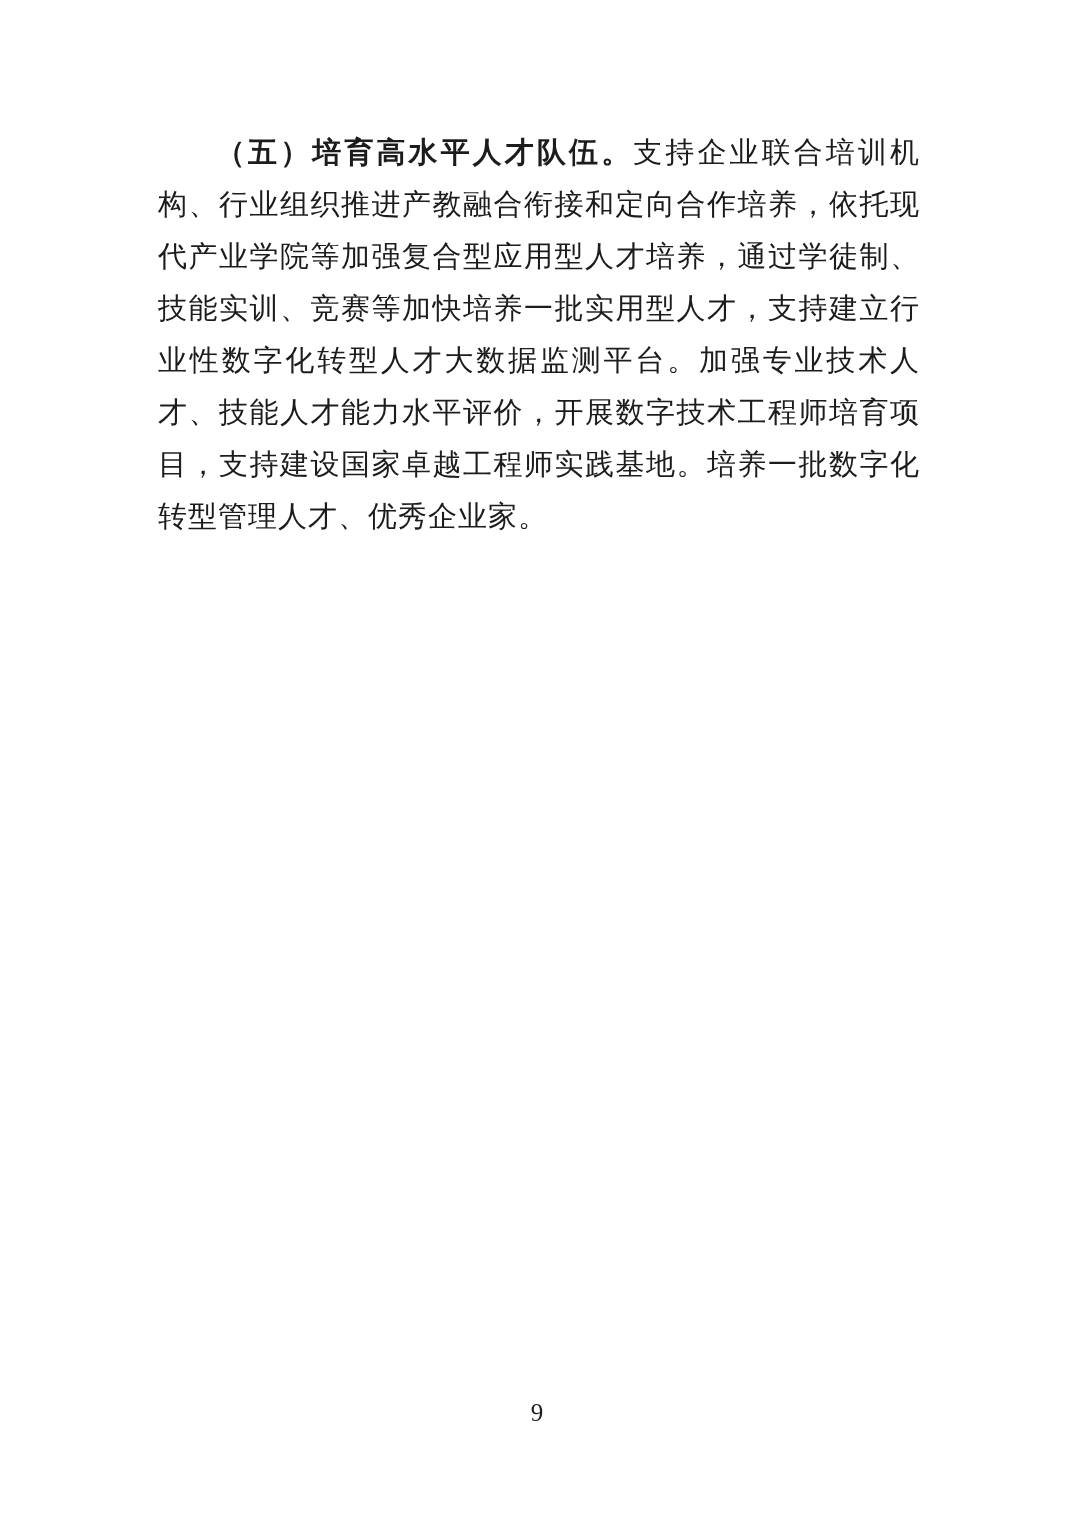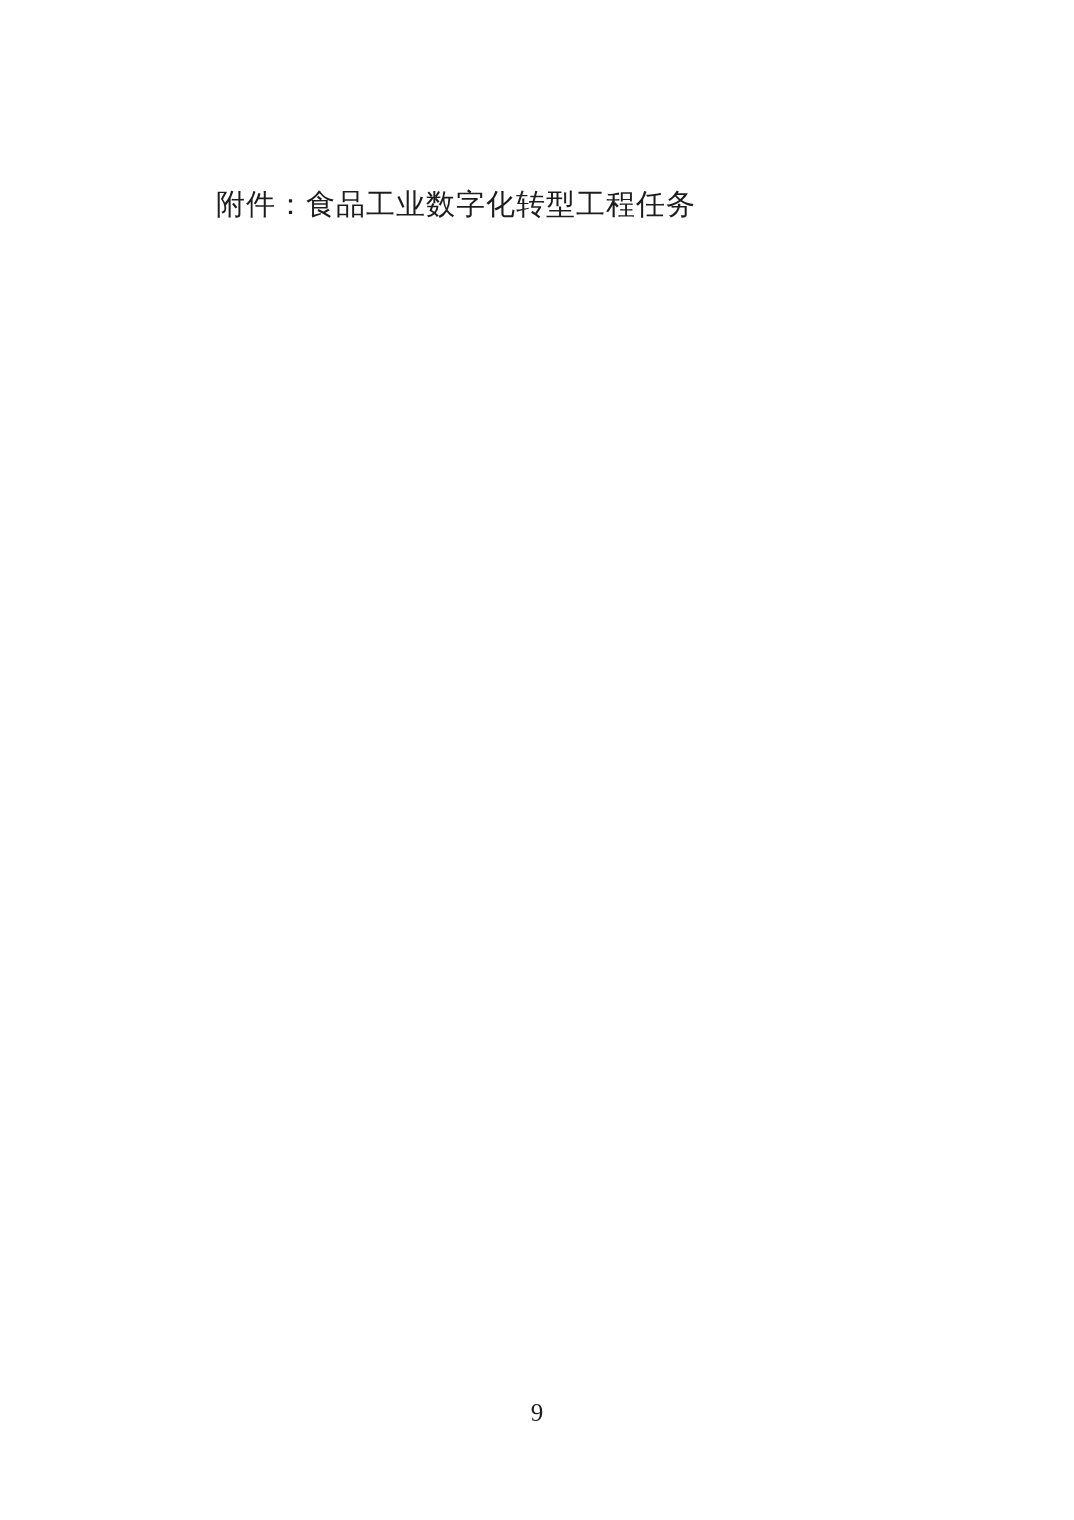--- a/index.html
+++ b/index.html
@@ -50,22 +50,22 @@
     line-height: 30px;
     color: #1c1c1c;
   }
 </style>
 </head>
 <body>
 
 <div class="page">
   <div class="content">
 
+    <p class="para">
+      <span class="heading">（五）培育高水平人才队伍。</span><span>支持企业联合培训机构、行业组织推进产教融合衔接和定向合作培养，依托现代产业学院等加强复合型应用型人才培养，通过学徒制、技能实训、竞赛等加快培养一批实用型人才，支持建立行业性数字化转型人才大数据监测平台。加强专业技术人才、技能人才能力水平评价，开展数字技术工程师培育项目，支持建设国家卓越工程师实践基地。培养一批数字化转型管理人才、优秀企业家。</span>
+    </p>
 
 
-    <p class="attachment">
-      <span>附件：</span><span>食品工业数字化转型工程任务</span>
-    </p>
 
   </div>
 
   <div class="page-number">9</div>
 </div>
 
 </body></html>

